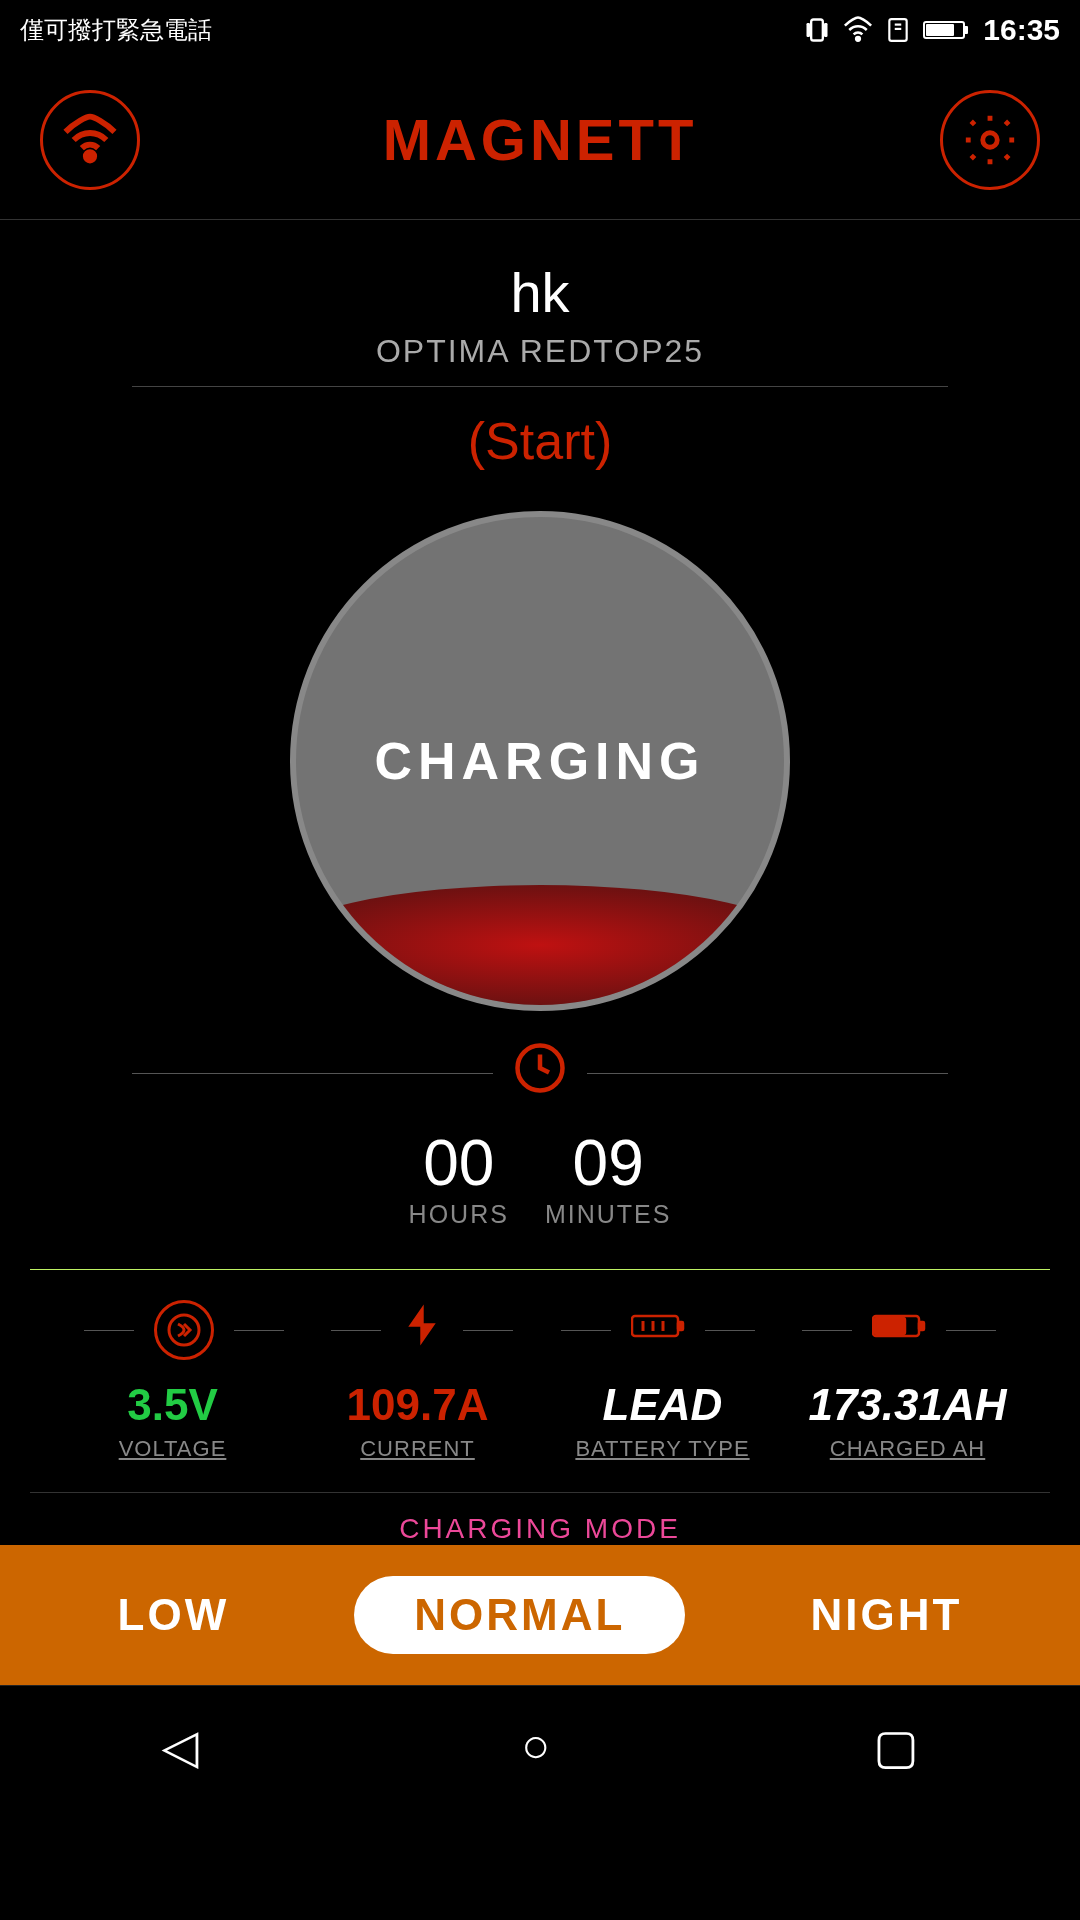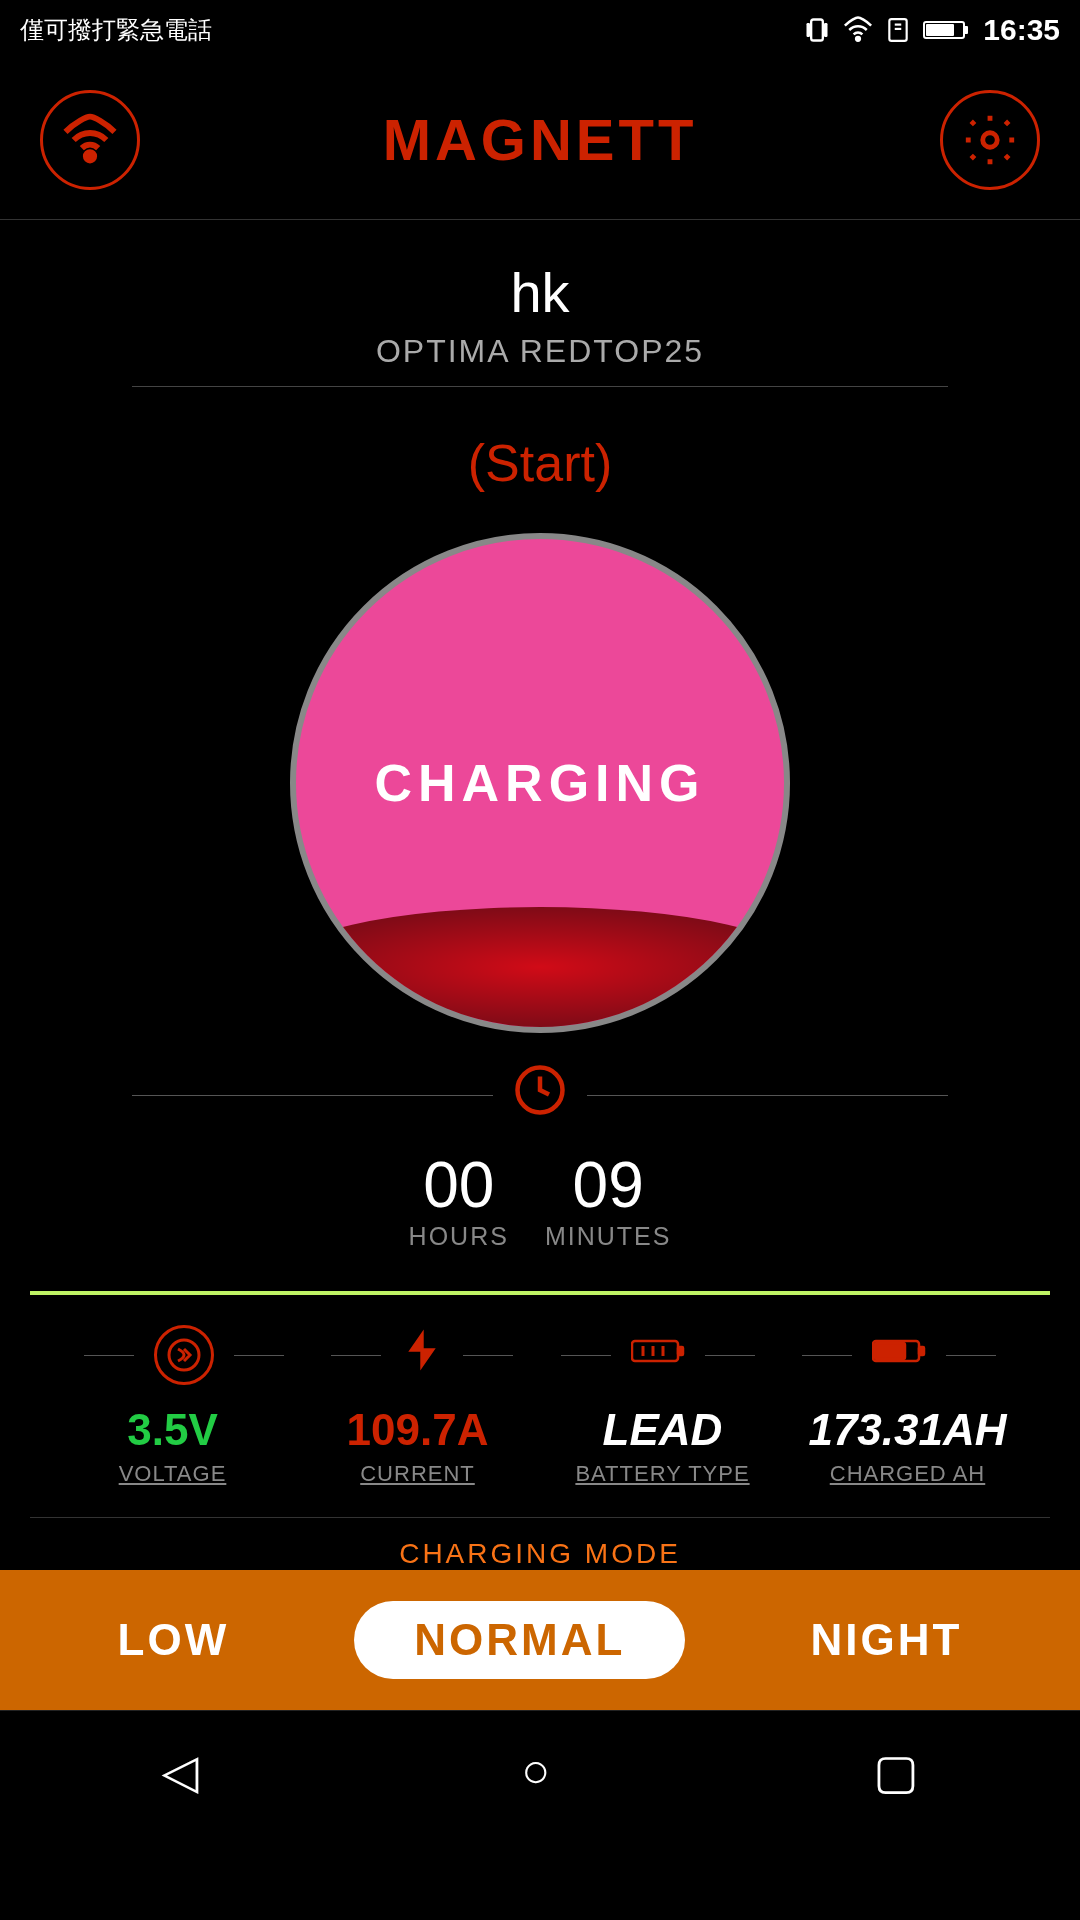--- a/index.html
+++ b/index.html
@@ -90,36 +90,35 @@
       padding-bottom: 16px;
       border-bottom: 1px solid #444;
       width: 80%;
       text-align: center;
       margin-bottom: 24px;
     }
     .start-label {
       font-size: 52px;
       color: #cc2200;
       margin-bottom: 40px;
-      margin-top: 22px;
     }
 
     
     .charging-circle-container {
       position: relative;
       width: 500px;
       height: 500px;
       margin-bottom: 30px;
     }
     .charging-circle {
       width: 500px;
       height: 500px;
       border-radius: 50%;
       border: 6px solid #888;
-      background: #ec4899;
+      background: #737373;
       display: flex;
       align-items: center;
       justify-content: center;
       position: relative;
       overflow: hidden;
     }
     .charging-circle::after {
       content: '';
       position: absolute;
       bottom: 0;
@@ -182,21 +181,21 @@
     .timer-label {
       font-size: 25px;
       color: #888;
       letter-spacing: 2px;
     }
 
     
     .stats-section {
       width: 100%;
       padding: 30px 20px;
-      border-top: 4px solid #bef264;
+      border-top: 1px solid #bef264;
     }
     .stats-icons-row {
       display: flex;
       justify-content: space-around;
       align-items: center;
       margin-bottom: 20px;
       padding: 0 10px;
     }
     .stat-icon-wrapper {
       display: flex;
@@ -263,21 +262,21 @@
     .charging-mode-section {
       width: 100%;
       border-top: 1px solid #333;
       padding: 20px 0 0;
       display: flex;
       flex-direction: column;
       align-items: center;
     }
     .charging-mode-label {
       font-size: 28px;
-      color: #f97316;
+      color: #ec4899;
       letter-spacing: 3px;
       margin-bottom: 0;
     }
 
     
     .mode-buttons-bar {
       width: 100%;
       background: #cc6600;
       height: 140px;
       display: flex;

